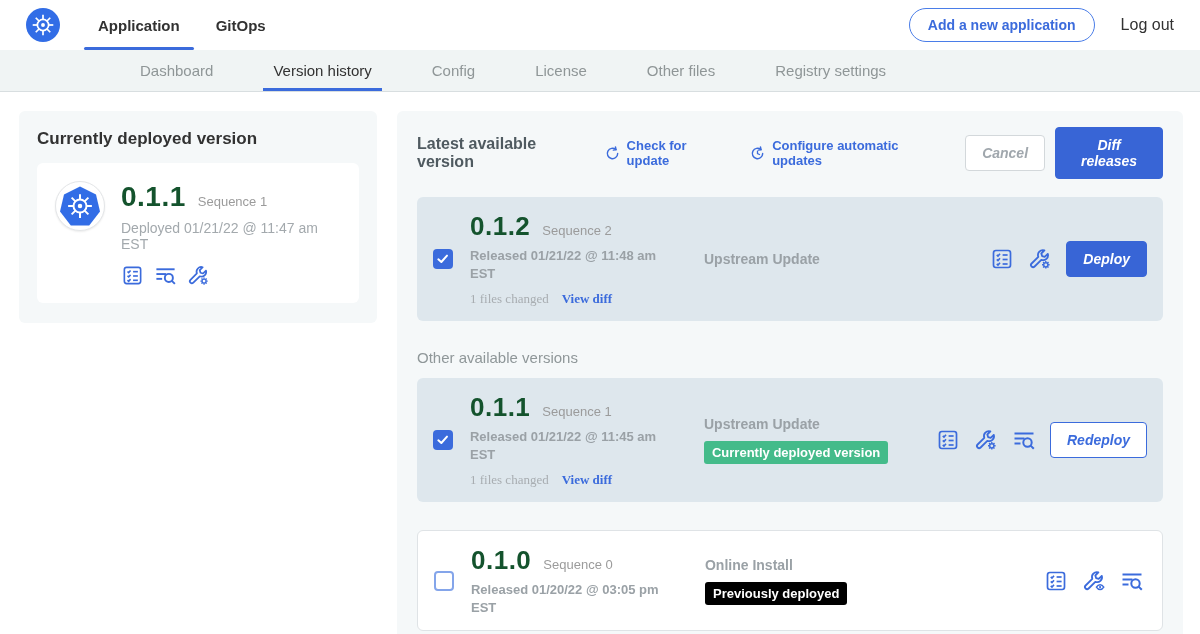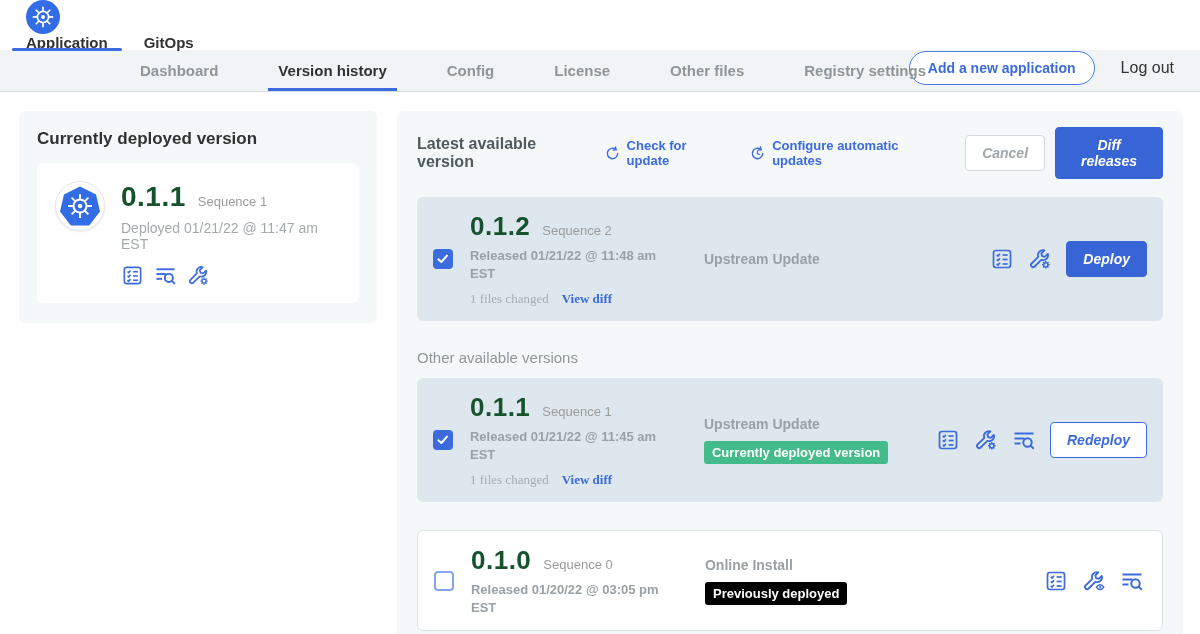--- a/index.html
+++ b/index.html
@@ -1,40 +1,40 @@
 <!DOCTYPE html>
 <html><head>
 <meta charset="utf-8">
 <style>
   * { margin:0; padding:0; box-sizing:border-box; }
   html,body { width:1200px; height:634px; overflow:hidden; background:#fff;
               font-family:"Liberation Sans", sans-serif; color:#323232; }
 
   
-  .topnav { height:50px; display:flex; align-items:stretch; padding:0 26px; background:#fff;flex-direction:column; }
+  .topnav { height:50px; display:flex; align-items:stretch; padding:0 26px; background:#fff; }
   .brand { display:flex; align-items:center; margin-right:38px; }
   .brand-circle { width:34px; height:34px; border-radius:50%; background:#326de6;
                   display:flex; align-items:center; justify-content:center; }
   .topnav-tabs { display:flex; gap:36px; }
   .topnav-tab { position:relative; display:flex; align-items:center; font-size:15px;
                 font-weight:700; color:#323232; cursor:pointer; }
   .topnav-tab.active::after { content:""; position:absolute; left:-14px; right:-14px; bottom:0;
                 height:3px; background:#3b6bdc; border-radius:2px; }
   .topnav-right { margin-left:auto; display:flex; align-items:center; gap:26px; }
   .pill-btn { border:1px solid #4a7de8; color:#3b6bdc; background:#fff; font-weight:700;
               font-size:14px; padding:8px 18px; border-radius:20px; cursor:pointer;
               font-family:"Liberation Sans",sans-serif; }
   .logout { font-size:16px; color:#323232; cursor:pointer; }
 
   
   .subnav { height:42px; background:#f0f4f4; border-bottom:1px solid #d8dee0;
             display:flex; align-items:stretch; padding-left:140px; gap:60px; }
   .subnav-item { display:flex; align-items:center; font-size:15px; color:#8f9697;
-                 cursor:pointer; position:relative;font-weight:bold; }
-  .subnav-item.active { color:#323232; font-weight:700; }
+                 cursor:pointer; position:relative; }
+  .subnav-item.active { color:#323232; font-weight:400; }
   .subnav-item.active::after { content:""; position:absolute; left:-10px; right:-10px; bottom:0;
                  height:3px; background:#3b6bdc; }
 
   
   .content { display:flex; gap:20px; padding:19px 17px 0 19px; align-items:flex-start; }
   .panel { background:#f5f8f9; border-radius:6px; }
   .left-panel  { width:394px; padding:16px 18px 20px; }
   .right-panel { flex:1; padding:16px 20px 20px; }
 
   

